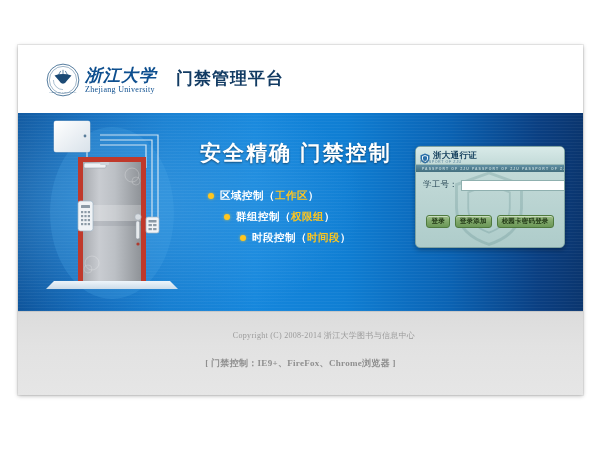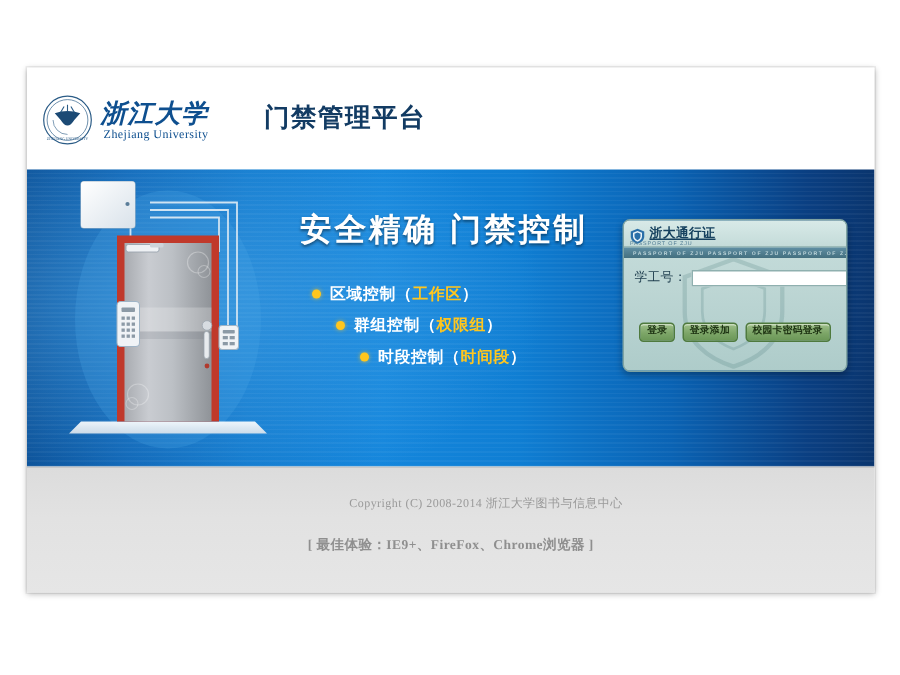--- a/index.html
+++ b/index.html
@@ -27,26 +27,25 @@
   #header {
     position: absolute;
     left: 0; top: 0;
     width: 565px;
     height: 68px;
     background: #ffffff;
   }
 
   #logo-block {
     position: absolute;
-    left: 10px;
+    left: 28px;
     top: 18px;
     display: flex;
     align-items: center;
     gap: 5px;
-    text-align: right;
   }
 
   .seal {
     width: 34px;
     height: 34px;
     flex: 0 0 34px;
   }
 
   .logo-words {
     display: flex;
@@ -195,21 +194,20 @@
     padding-left: 4px;
     gap: 3px;
   }
   .shield-icon { width: 10px; height: 11px; flex: 0 0 10px; }
   #panel-title-cn {
     font-size: 8.5px;
     font-weight: bold;
     color: #16415e;
     letter-spacing: 0.3px;
     line-height: 1;
-    text-decoration: underline;
   }
   #panel-title-en {
     position: absolute;
     left: 4px;
     bottom: 0px;
     font-size: 3.6px;
     color: #4f7b93;
     letter-spacing: 0.6px;
   }
   #panel-stripe {
@@ -484,16 +482,16 @@
           <button class="panel-btn">登录</button>
           <button class="panel-btn">登录添加</button>
           <button class="panel-btn">校园卡密码登录</button>
         </div>
       </div>
     </div>
   </div>
 
   <div id="footer">
     <div class="footer-line" id="footer-copyright">Copyright (C) 2008-2014 浙江大学图书与信息中心</div>
-    <div class="footer-line" id="footer-browsers">[ 最佳体验：IE9+、FireFox、Chrome浏览器 ]</div>
+    <div class="footer-line" id="footer-browsers">[ 门禁控制：IE9+、FireFox、Chrome浏览器 ]</div>
   </div>
 
 </div>
 
 </body></html>

